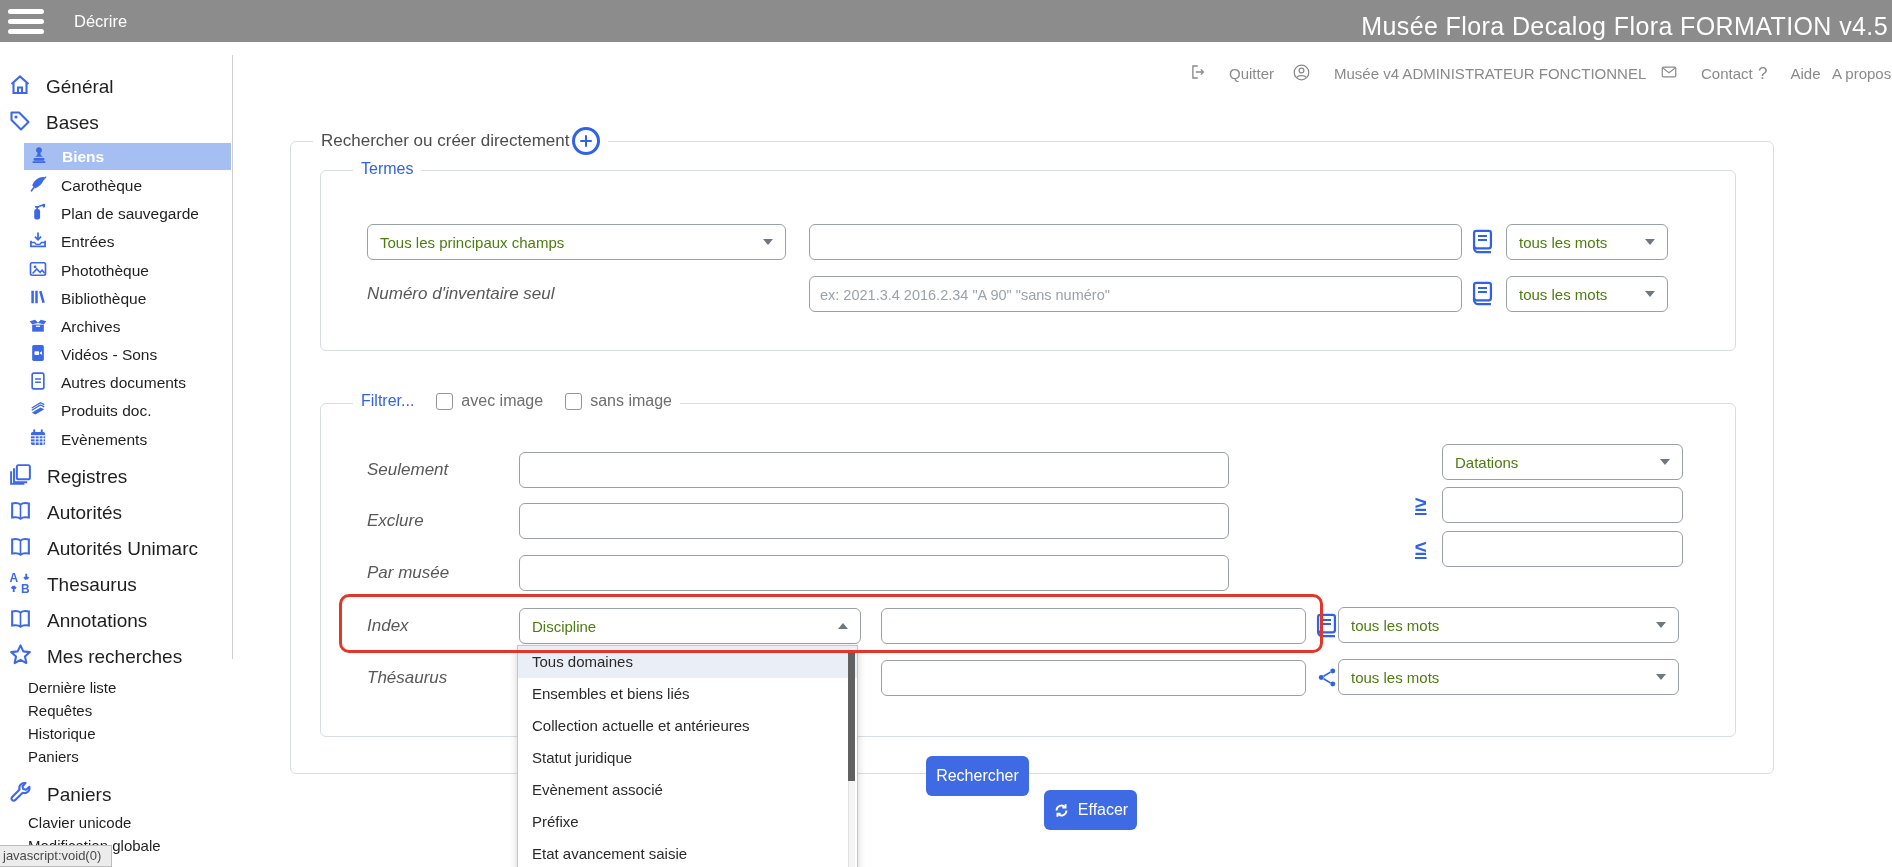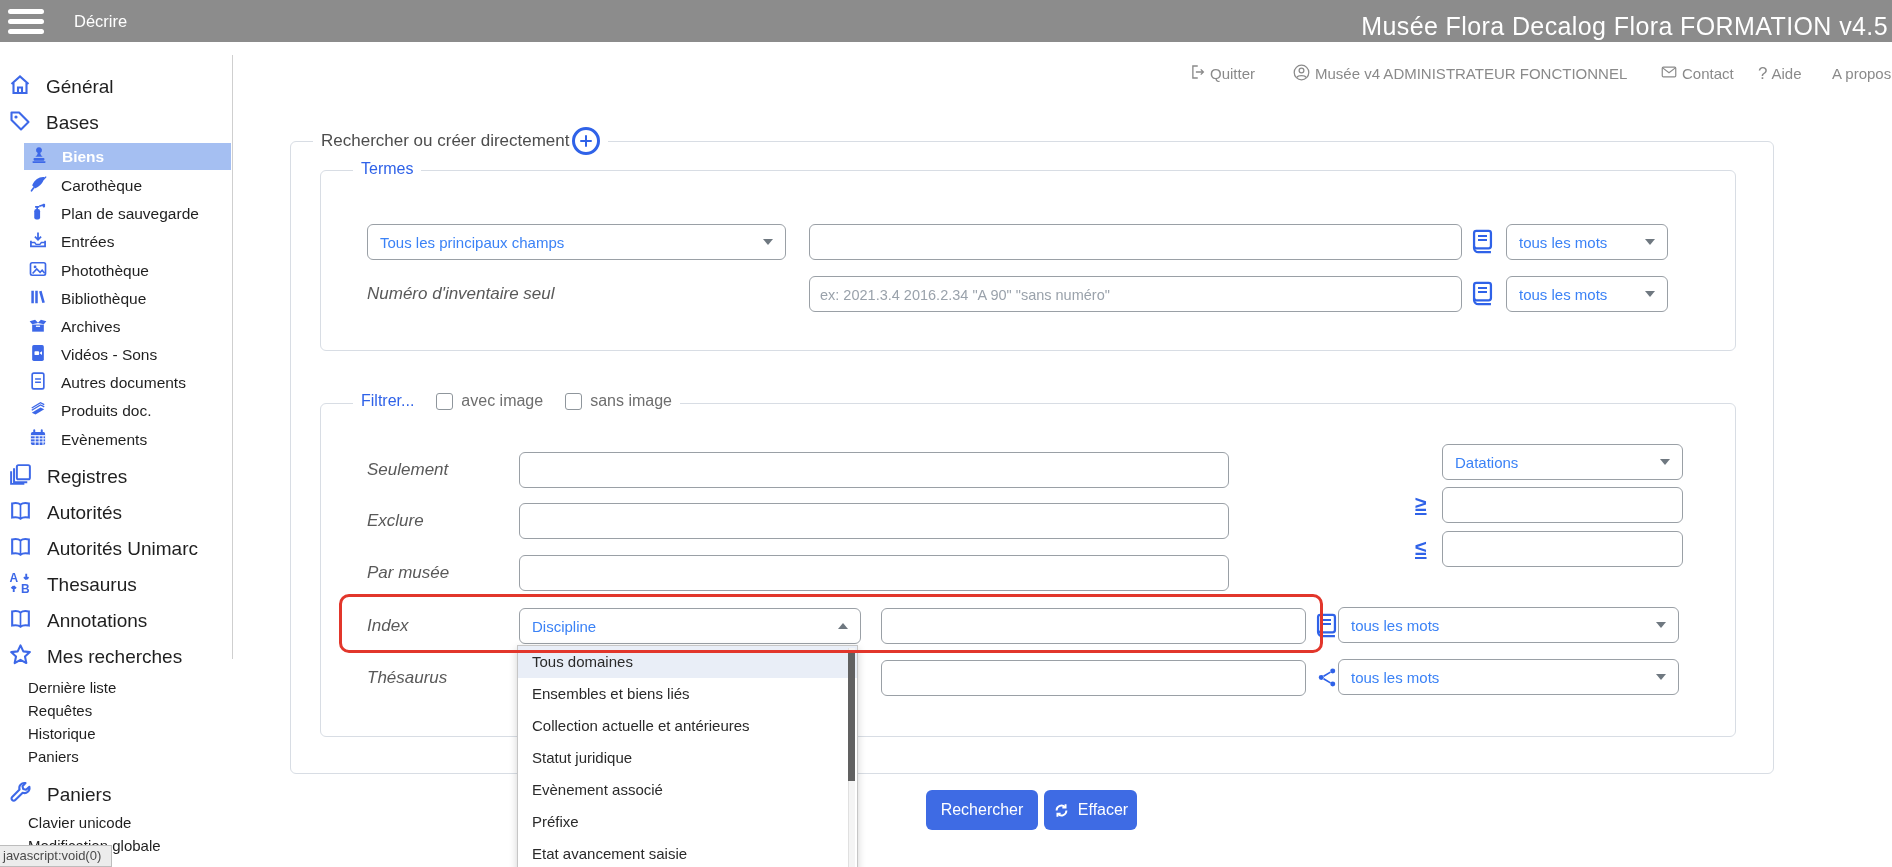--- a/index.html
+++ b/index.html
@@ -6,38 +6,38 @@
 html,body{background:#fff}
 body{font-family:"Liberation Sans",sans-serif}
 #app{position:relative;width:1892px;height:867px;overflow:hidden;background:#fff}
 
 .topbar{position:absolute;left:0;top:0;width:1892px;height:42px;background:#8c8c8c;display:flex;align-items:center}
 .burger{margin-left:8px;width:40px;cursor:pointer}
 .burger div{height:5px;background:#fff;border-radius:2.5px;margin:5px 0;width:36px}
 .topbar-section{color:#fff;font-size:16.5px;margin-left:26px}
 .topbar-title{position:absolute;right:4px;top:12px;color:#fff;font-size:25px;font-weight:normal;letter-spacing:.4px;white-space:nowrap}
 
-.userbar-item{position:absolute;top:55px;height:37px;display:flex;align-items:center;gap:4px;color:#8a8a8a;font-size:15px;cursor:pointer;white-space:nowrap}
+.userbar-item{position:absolute;top:55px;height:37px;display:flex;align-items:center;gap:23px;color:#8a8a8a;font-size:15px;cursor:pointer;white-space:nowrap}
 
 .sidebar{position:absolute;left:0;top:55px;width:233px;height:604px;background:#fff;border-right:1px solid #cfcfcf}
 .tl-item{position:absolute;left:8px;display:flex;align-items:center;gap:14px;font-size:19px;color:#1f1f1f;height:34px;cursor:pointer;white-space:nowrap}
 .sub-item{position:absolute;left:28px;display:flex;align-items:center;gap:13px;font-size:15.5px;color:#1f1f1f;height:27px;cursor:pointer;white-space:nowrap}
 .sub-item.selected{left:24px;right:1px;background:#a5bff2;color:#fff;padding-left:5px;font-weight:600}
 .mini-item{position:absolute;left:28px;font-size:15px;color:#1f1f1f;cursor:pointer;white-space:nowrap}
 .sidebar svg{flex:0 0 auto}
 
 .fs{position:absolute;border:1px solid #d8dde4;border-radius:6px;background:transparent}
 .legend{position:absolute;background:#fff;padding:0 8px;display:flex;align-items:center;gap:2px;white-space:nowrap}
 .legend-outer{left:22px;top:-15px;font-size:17px;color:#4d4d4d}
 .legend-blue{font-size:16px;color:#2f62e8}
 .plus-circle{width:28px;height:28px;border:3px solid #2f62e8;border-radius:50%;display:grid;place-items:center;cursor:pointer;background:#fff}
 
 .tinput{position:absolute;height:36px;border:1px solid #9aa0a6;border-radius:6px;background:#fff;font-size:15px;color:#222;padding:0 10px;font-family:"Liberation Sans",sans-serif;outline:none}
 .tinput::placeholder{color:#9aa2ab;font-size:14.5px}
-.sel{position:absolute;height:36px;border:1px solid #9aa0a6;border-radius:6px;background:#fff;display:flex;align-items:center;padding:0 12px;font-size:15px;color:#3b82f6;cursor:pointer;white-space:nowrap}
+.sel{position:absolute;height:36px;border:1px solid #9aa0a6;border-radius:6px;background:#fff;display:flex;align-items:center;padding:0 12px;font-size:15px;color:#4d7c0f;cursor:pointer;white-space:nowrap}
 .caret{margin-left:auto;width:0;height:0;border-left:5.5px solid transparent;border-right:5.5px solid transparent;border-top:6.5px solid #6f7880}
 .caret-up{margin-left:auto;width:0;height:0;border-left:5.5px solid transparent;border-right:5.5px solid transparent;border-bottom:6.5px solid #6f7880}
 .flabel{position:absolute;left:46px;font-style:italic;color:#595959;font-size:17px;line-height:36px;white-space:nowrap}
 .cb{width:17px;height:17px;border:1.5px solid #8f969c;border-radius:3px;background:#fff;display:inline-block;cursor:pointer}
 .cb-label{color:#6e6e6e;font-size:16px;margin-left:8px}
 .cmp{position:absolute;color:#2f62e8;font-size:21px;text-decoration:underline;font-weight:bold}
 .field-icon{position:absolute;cursor:pointer;line-height:0}
 
 .dd{position:absolute;left:517px;top:645px;width:341px;height:235px;background:#fff;border:1px solid #c6c6c6;box-shadow:0 3px 8px rgba(0,0,0,.18);z-index:20}
 .dd-item{height:32px;line-height:32px;padding-left:14px;font-size:15px;color:#2a2a2a;cursor:pointer}
@@ -391,21 +391,21 @@
     <div class="dd-item">Statut juridique</div>
     <div class="dd-item">Evènement associé</div>
     <div class="dd-item">Préfixe</div>
     <div class="dd-item">Etat avancement saisie</div>
     <div class="dd-track"></div>
     <div class="dd-thumb"></div>
   </div>
 
   <div class="redbox"></div>
 
-  <button class="btn" style="left:926px;top:790px;width:112px">
+  <button class="btn" style="left:926px;top:756px;width:103px">
     <span>Rechercher</span>
   </button>
   <button class="btn" style="left:1044px;top:790px;width:93px">
     <span style="line-height:0"><svg width="17" height="17" viewBox="0 0 20 20">
           <path d="M4.2 10a5.8 5.8 0 0 1 10-4" fill="none" stroke="#fff" stroke-width="2.2"></path>
           <path d="M14.8 2.6v3.8h-3.8" fill="none" stroke="#fff" stroke-width="2.2"></path>
           <path d="M15.8 10a5.8 5.8 0 0 1-10 4" fill="none" stroke="#fff" stroke-width="2.2"></path>
           <path d="M5.2 17.4v-3.8H9" fill="none" stroke="#fff" stroke-width="2.2"></path>
         </svg></span>
     <span>Effacer</span>

